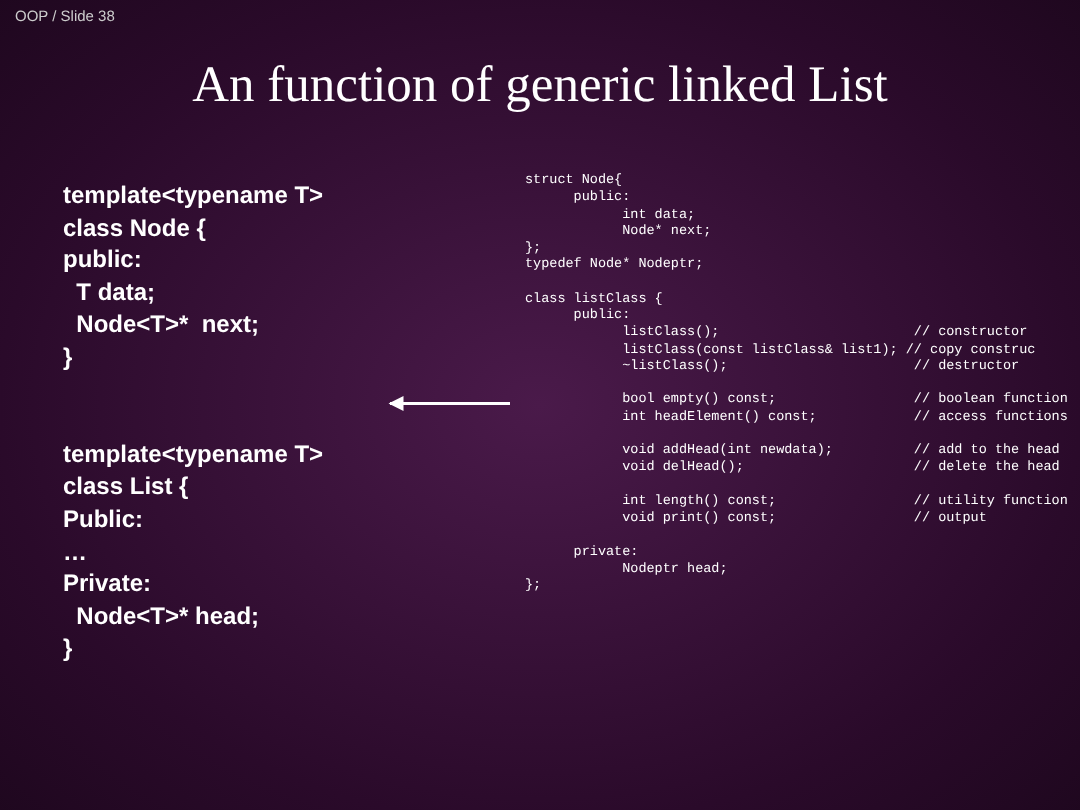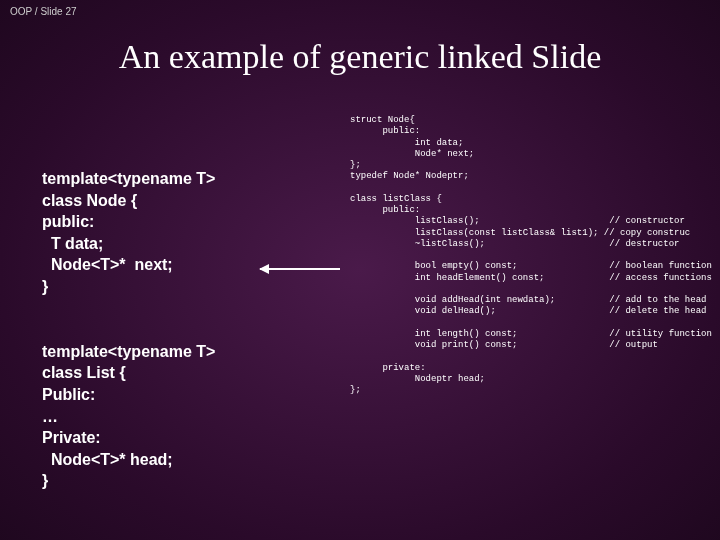--- a/index.html
+++ b/index.html
@@ -31,21 +31,20 @@
   .left-col {
     position: absolute;
     top: 120px;
     left: 42px;
     width: 290px;
     font-size: 16px;
     font-weight: bold;
     line-height: 1.35;
     white-space: pre;
     font-family: Arial, sans-serif;
-    margin-top: 48px;
   }
   .right-col {
     position: absolute;
     top: 115px;
     left: 350px;
     font-size: 9px;
     font-family: "Courier New", monospace;
     color: #fff;
     line-height: 1.25;
     white-space: pre;
@@ -64,23 +63,23 @@
     left: -1px;
     top: -4px;
     border-right: 10px solid #fff;
     border-top: 5px solid transparent;
     border-bottom: 5px solid transparent;
   }
 </style>
 </head>
 <body>
 
-<div class="slide-label">OOP / Slide 27</div>
+<div class="slide-label">OOP / Slide 38</div>
 
-<div class="title">An example of  generic linked Slide</div>
+<div class="title">An function of  generic linked List</div>
 
 <div class="left-col">template&lt;typename T&gt;
 class Node {
 public:
   T data;
   Node&lt;T&gt;*  next;
 }
 
 
 template&lt;typename T&gt;

